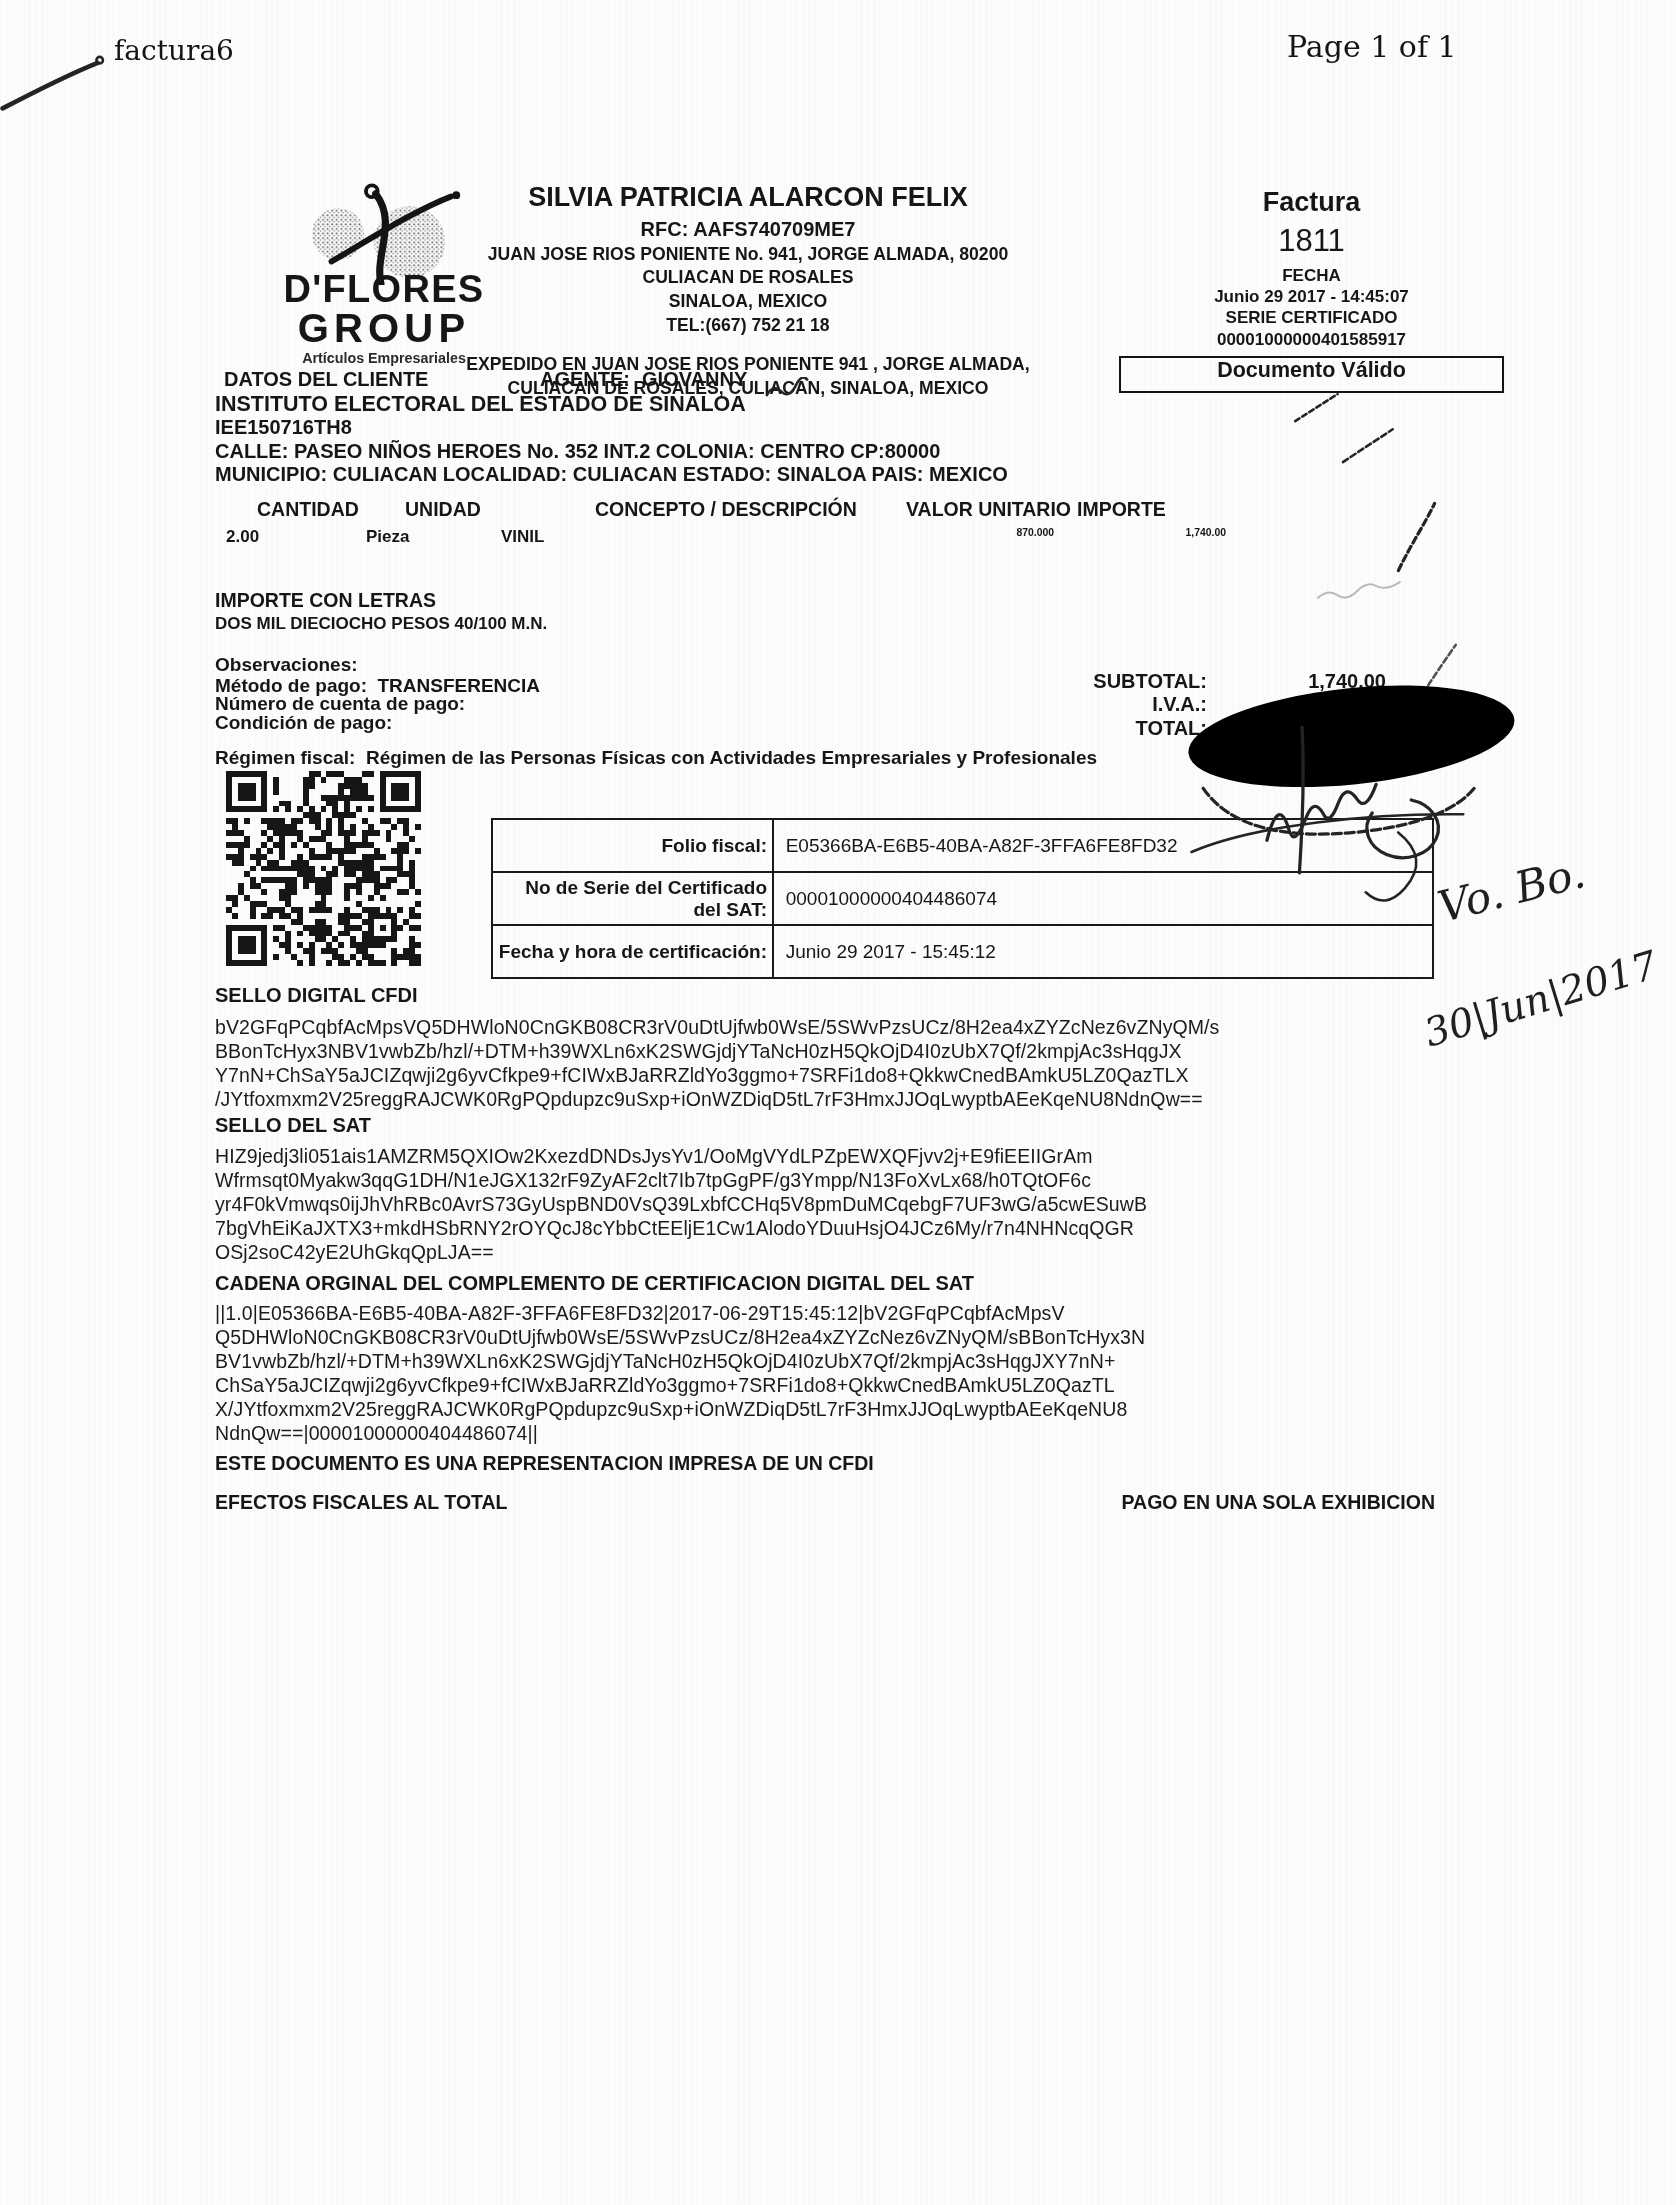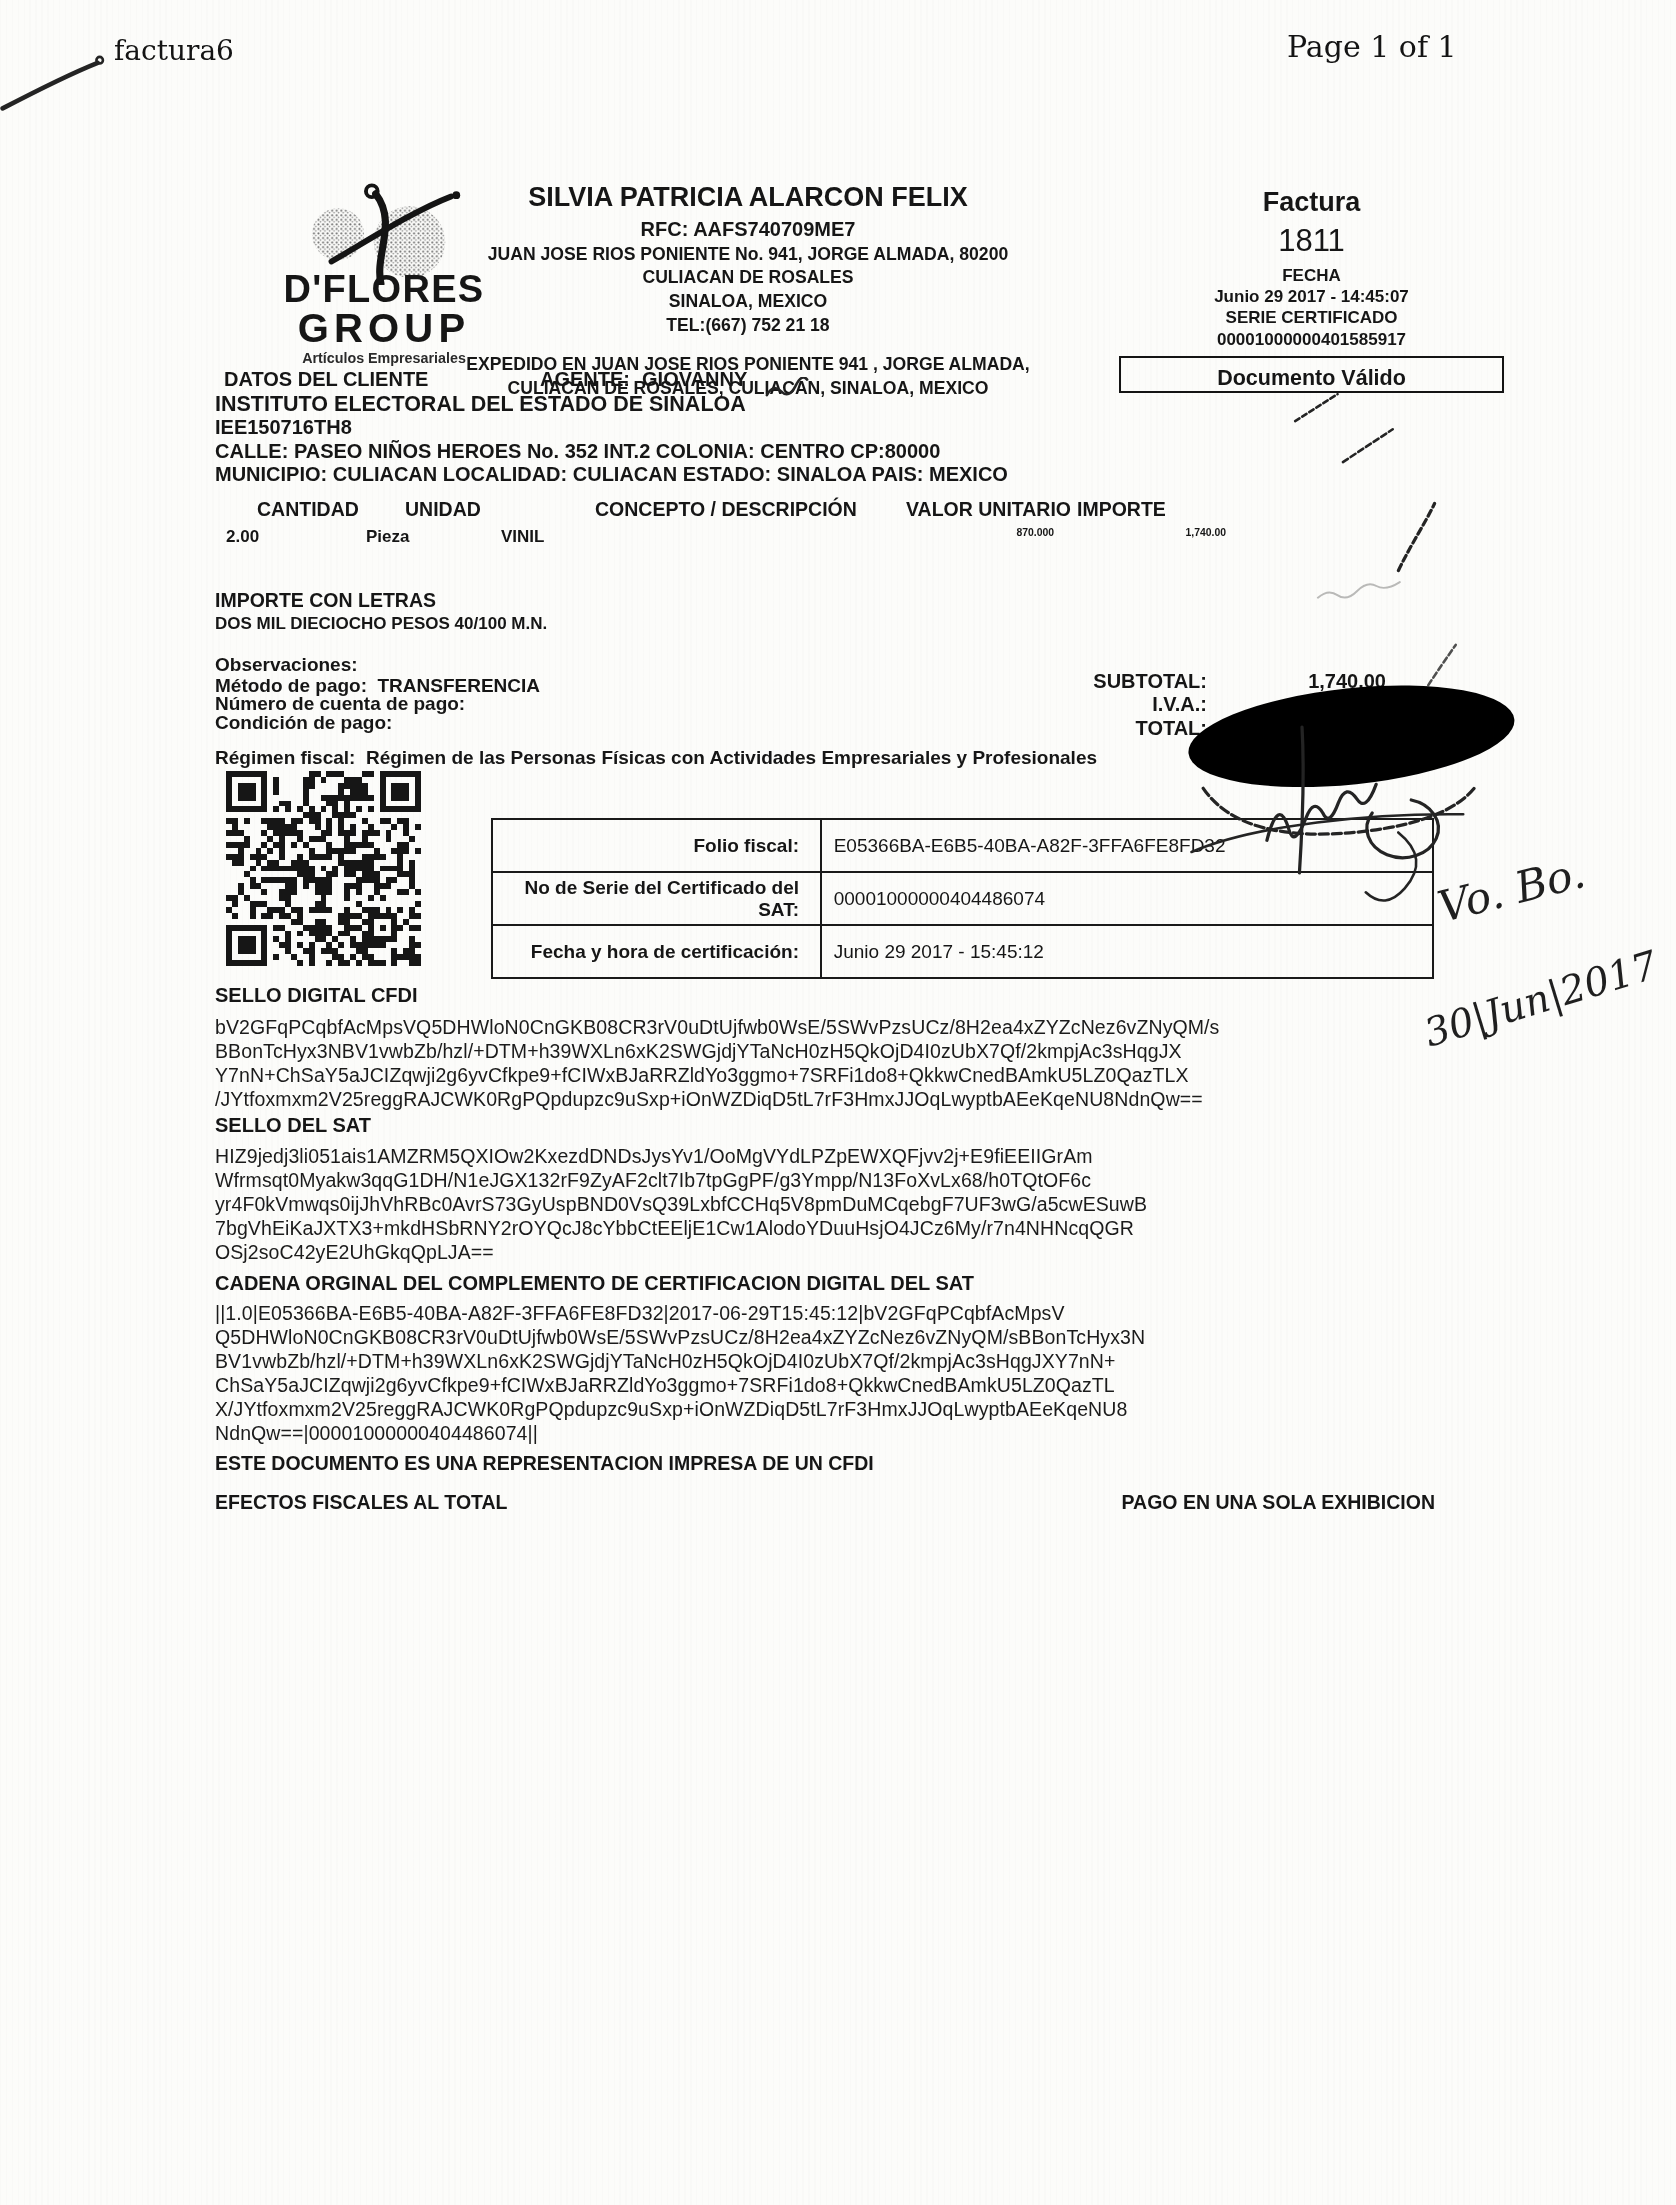--- a/index.html
+++ b/index.html
@@ -10,21 +10,21 @@
   .print{font-family:"Liberation Sans",sans-serif;color:#161616;}
   .serif{font-family:"DejaVu Serif",serif;color:#141414;}
   .b{font-weight:bold;}
   .ctr{text-align:center;}
   .nw{white-space:nowrap;}
   .sello{font-family:"Liberation Sans",sans-serif;color:#1b1b1b;font-size:19.5px;line-height:24px;white-space:nowrap;letter-spacing:0.1px;}
   .pen{position:absolute;pointer-events:none;}
   .pen path,.pen circle{stroke:#242424;fill:none;stroke-linecap:round;}
   .frow{display:flex;align-items:center;height:51px;border-bottom:2.6px solid #1a1a1a;}
   .frow:last-child{border-bottom:none;}
-  .flabel{width:329px;text-align:right;padding-right:21px;font-weight:bold;font-size:19px;box-sizing:border-box;border-right:2.6px solid #1a1a1a;height:100%;display:flex;align-items:center;justify-content:flex-end;}
+  .flabel{width:281px;text-align:right;padding-right:5px;font-weight:bold;font-size:19px;box-sizing:border-box;border-right:2.6px solid #1a1a1a;height:100%;display:flex;align-items:center;justify-content:flex-end;}
   .fvalue{flex:1;padding-left:11.7px;font-size:19px;}
   .hand{font-family:"DejaVu Serif",serif;font-style:italic;fill:#1f1f1f;}
 </style>
 </head>
 <body>
 
 <div class="page">
 
   <div class="abs serif nw" style="left:114px;top:34px;font-size:28px;">factura6</div>
   <div class="abs serif nw" style="left:1287px;top:29px;font-size:30px;">Page 1 of 1</div>
@@ -66,21 +66,21 @@
     <div class="print b ctr nw" style="font-size:17.6px;margin-top:3.3px;">CULIACAN DE ROSALES, CULIACAN, SINALOA, MEXICO</div>
   </div>
 
   <div class="abs" style="left:1119px;top:187px;width:385px;">
     <div class="print b ctr nw" style="font-size:27px;">Factura</div>
     <div class="print ctr nw" style="font-size:31px;margin-top:5.2px;">1811</div>
     <div class="print b ctr nw" style="font-size:17px;margin-top:6.5px;">FECHA</div>
     <div class="print b ctr nw" style="font-size:17px;margin-top:1.3px;">Junio 29 2017 - 14:45:07</div>
     <div class="print b ctr nw" style="font-size:17px;margin-top:1.3px;">SERIE CERTIFICADO</div>
     <div class="print b ctr nw" style="font-size:17px;margin-top:1.3px;">00001000000401585917</div>
-    <div style="margin-top:6.5px;border:2.6px solid #141414;height:33px;display:flex;align-items:flex-end;justify-content:center;">
+    <div style="margin-top:6.5px;border:2.6px solid #141414;height:33px;display:flex;align-items:flex-start;justify-content:center;">
       <span class="print b nw" style="font-size:21.5px;">Documento Válido</span>
     </div>
   </div>
 
   <div class="abs print b nw" style="left:224px;top:368px;font-size:20px;">DATOS DEL CLIENTE</div>
   <div class="abs print b nw" style="left:540px;top:368px;font-size:20px;">
     <span>AGENTE:</span>
     <span style="margin-left:6.5px;">GIOVANNY</span>
   </div>
   <div class="abs print b nw" style="left:215px;top:392px;font-size:21.5px;">INSTITUTO ELECTORAL DEL ESTADO DE SINALOA</div>

